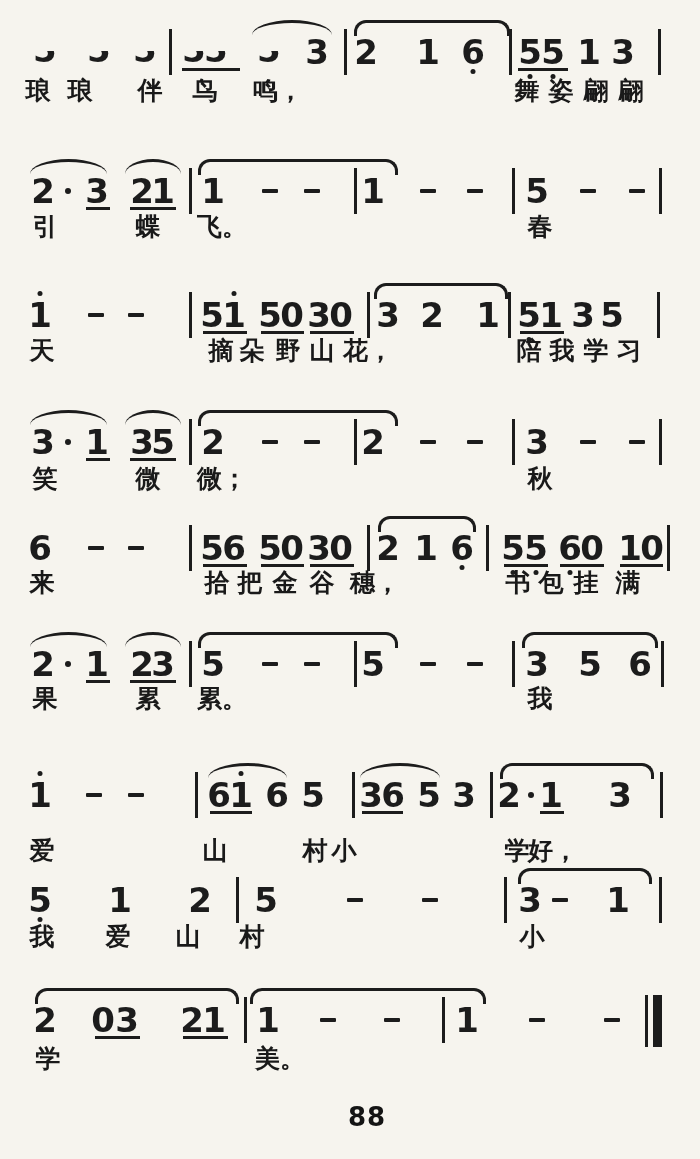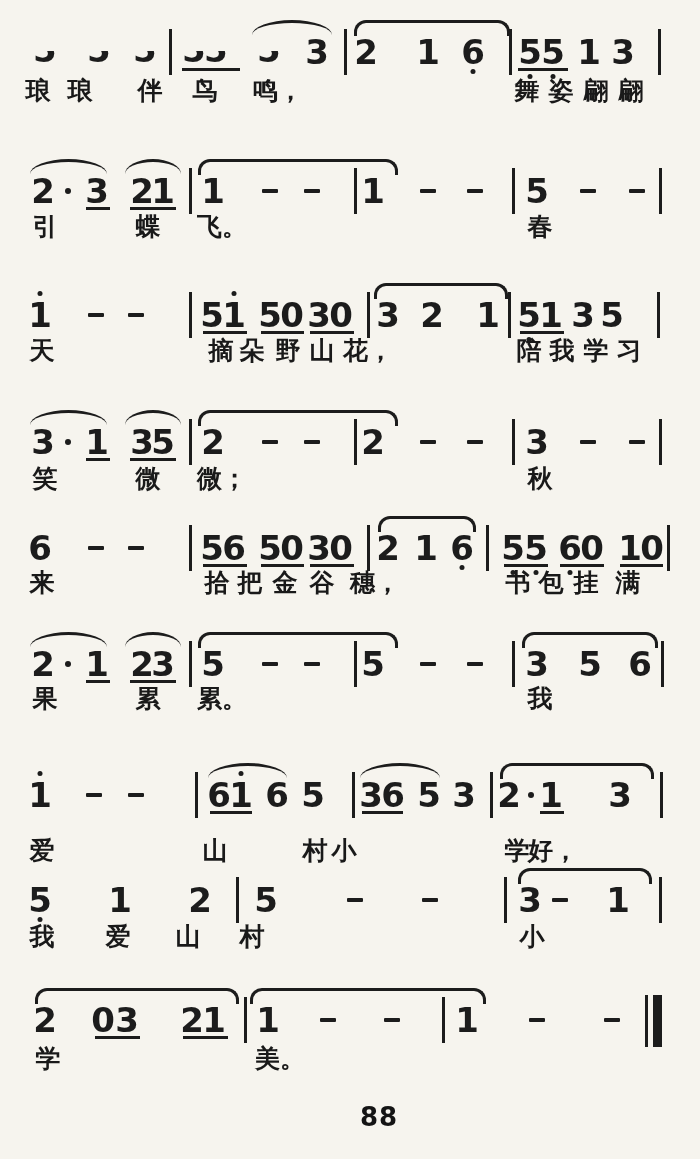--- a/index.html
+++ b/index.html
@@ -23,21 +23,21 @@
        border-radius:50% 50% 0 0 / 100% 100% 0 0;}
   .lyric{position:absolute;transform:translateX(-50%);font-size:25px;line-height:26px;
          font-weight:bold;color:#191919;white-space:nowrap;}
   .pagenum{position:absolute;transform:translateX(-50%);font-size:26px;font-weight:bold;
          color:#141414;letter-spacing:1px;}
 </style>
 </head>
 <body>
 
 <div id="stage">
-  <span class="pagenum" style="left:379px;top:1102px;">88</span>
+  <span class="pagenum" style="left:367px;top:1102px;">88</span>
 <div class="clipbox" style="left: 33px; top: 51px; width: 22px;">
       <span class="digit">5</span>
     </div>
     <div class="clipbox" style="left: 87px; top: 51px; width: 22px;">
       <span class="digit">5</span>
     </div>
     <div class="clipbox" style="left: 133px; top: 51px; width: 22px;">
       <span class="digit">5</span>
     </div>
     <div class="bar" style="left: 169px; top: 29px;"></div>

